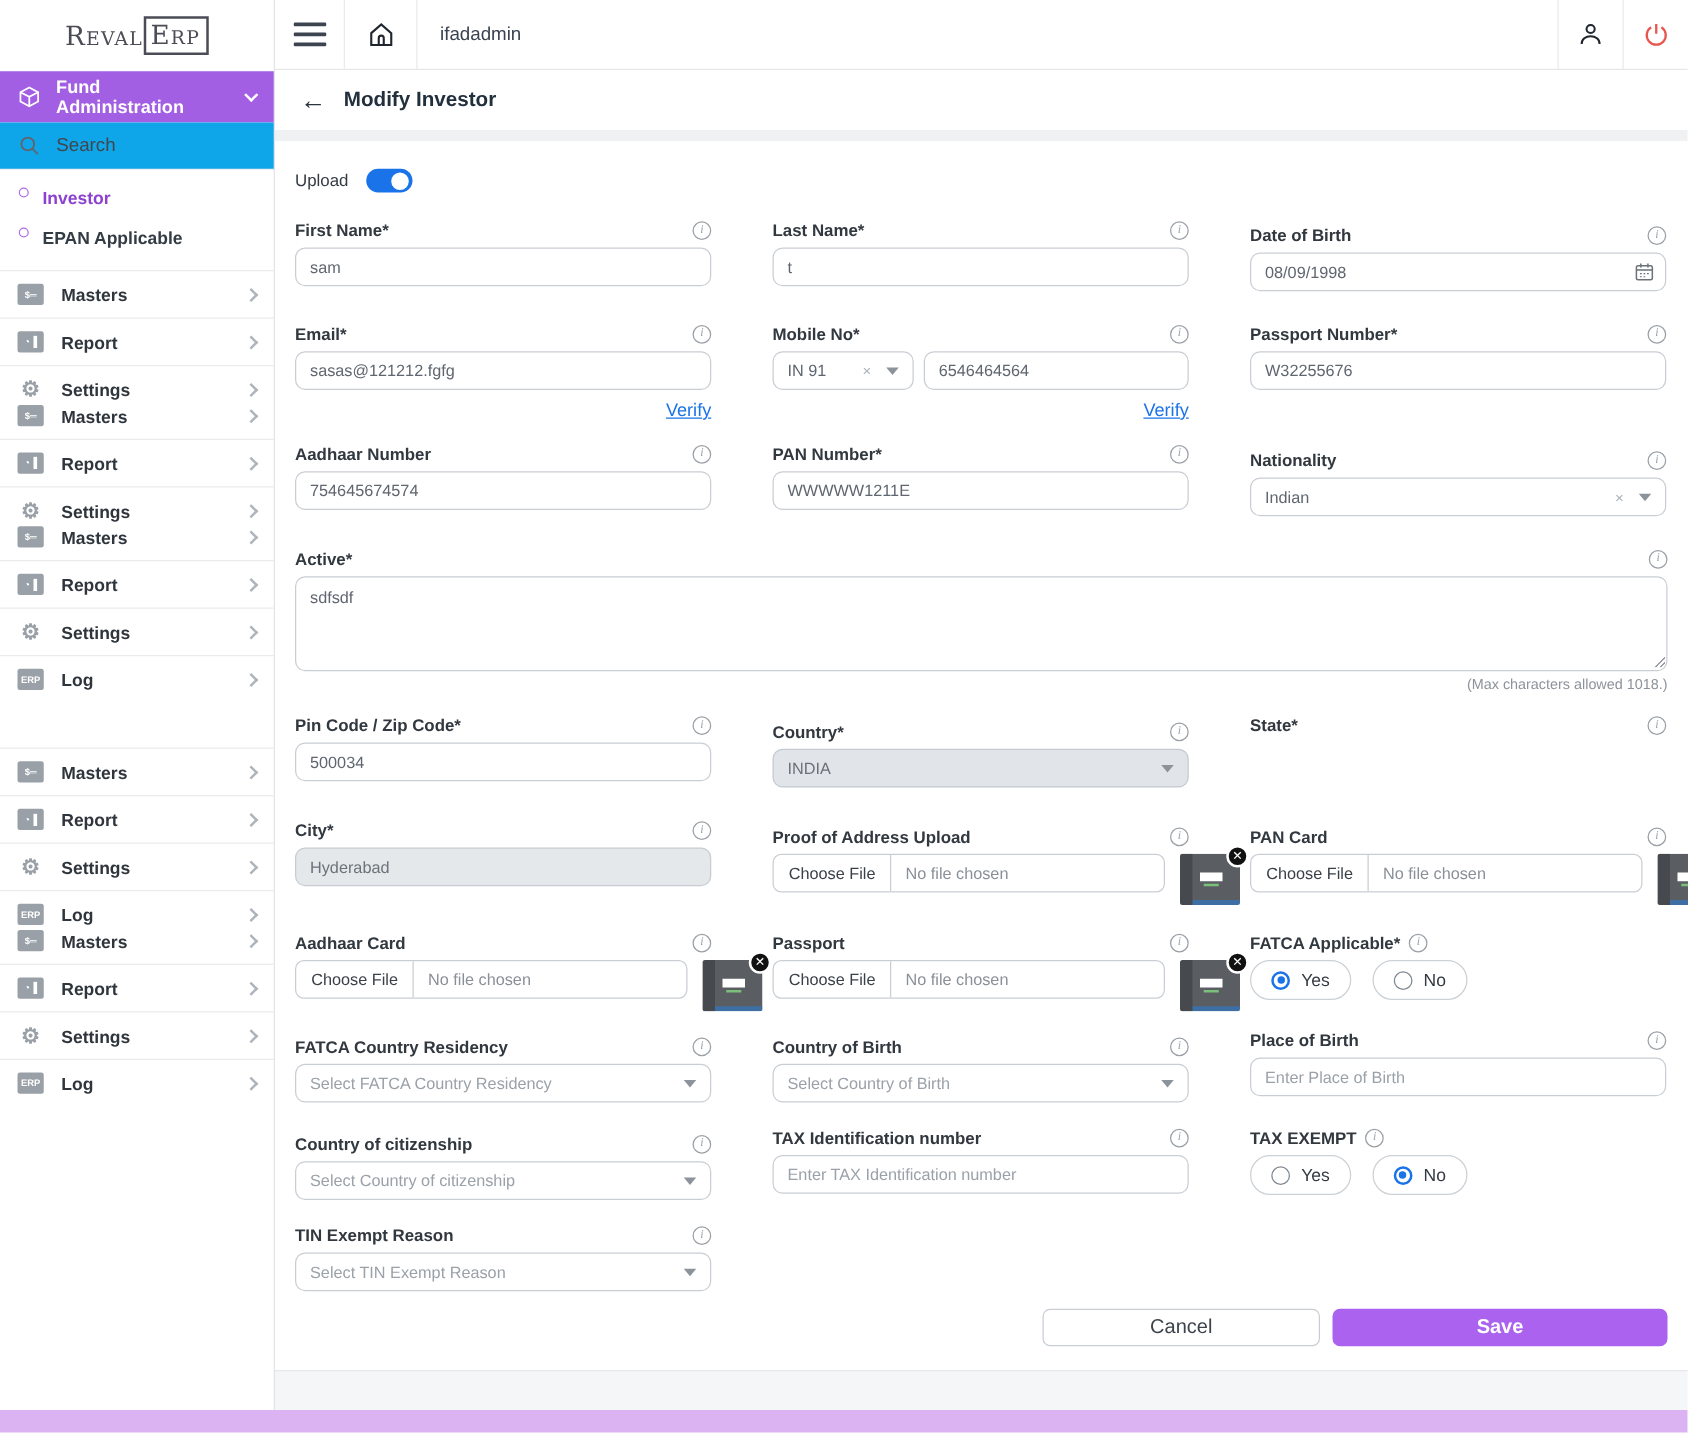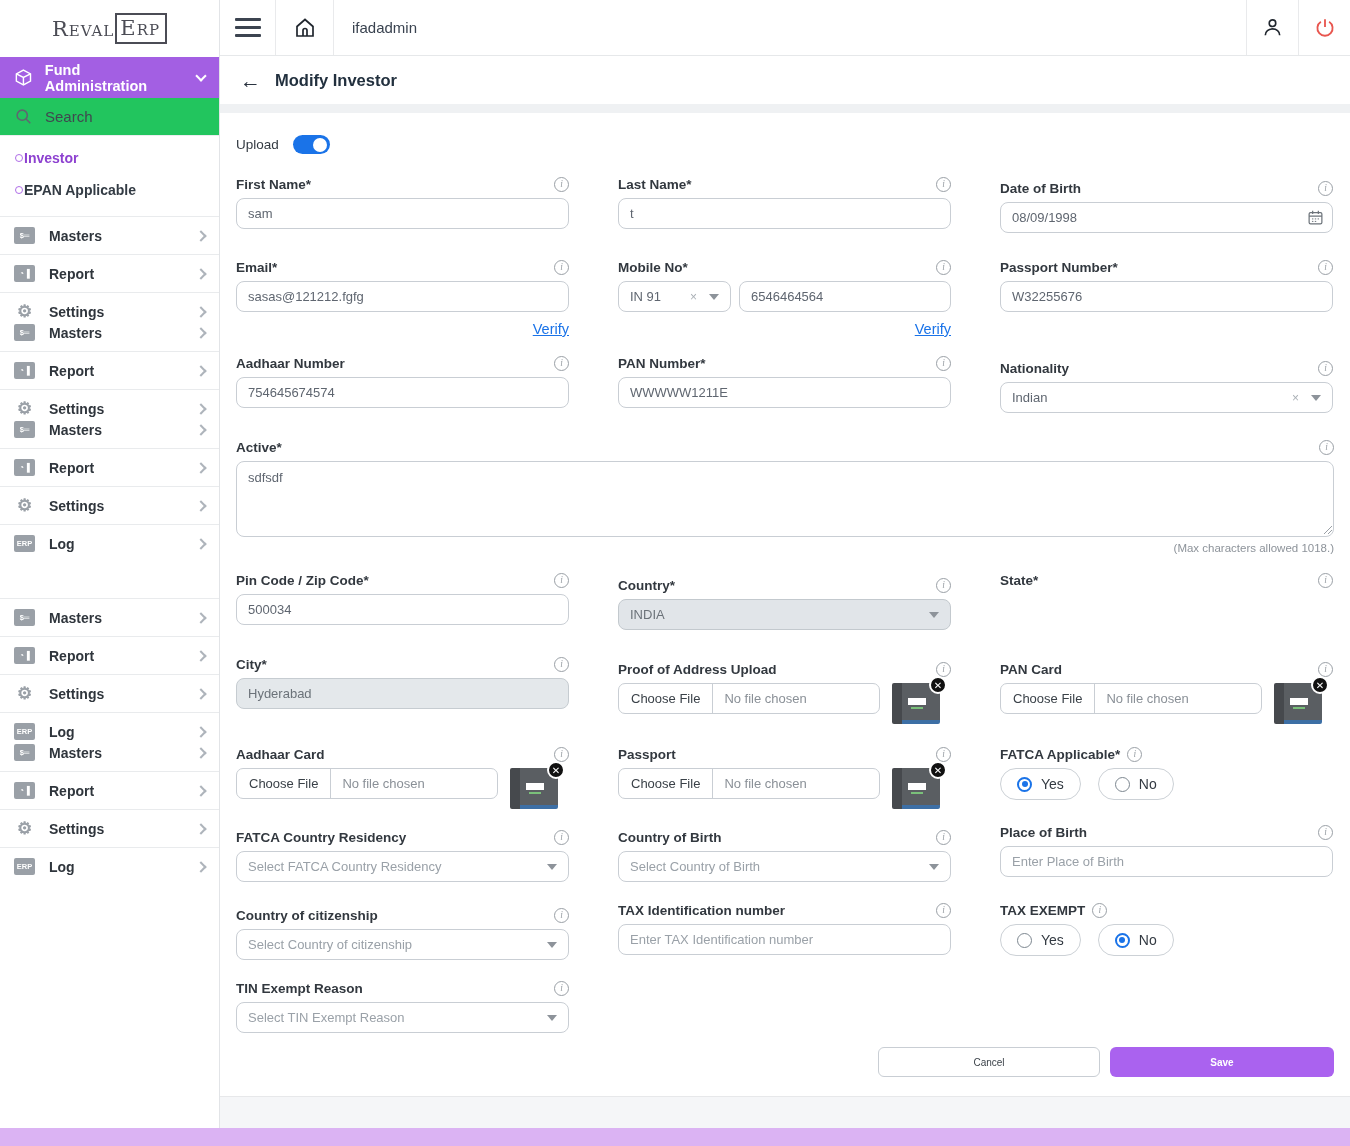--- a/index.html
+++ b/index.html
@@ -32,24 +32,24 @@
 
   
   .logo-wrap { height:57px; display:flex; align-items:center; justify-content:center; }
   .logo { font-family:"DejaVu Serif","Liberation Serif",serif; color:#4b4c55; font-size:21px;
           letter-spacing:1px; display:flex; align-items:center; }
   .logo .sc { font-variant:small-caps; }
   .logo .boxed { border:2px solid #4b4c55; padding:1px 5px 2px 3px; margin-left:1px; }
   .side-head { height:41px; display:flex; align-items:center; padding:0 14px; gap:12px;
                color:#fff; font-weight:bold; font-size:14.5px; }
   .side-head .chev { margin-left:auto; }
-  .search-row { height:38px; background:#22c55e; display:flex; align-items:center;
+  .search-row { height:38px; background:#0ea5e9; display:flex; align-items:center;
                 padding:0 15px; gap:13px; color:#40474f; font-size:15px; border-bottom:1px solid #ebedef;}
   .quick { padding:6px 0 10px 0; }
-  .quick-item { display:flex; align-items:center; gap:1px; padding:8px 15px; font-size:14px; font-weight:bold; }
+  .quick-item { display:flex; gap:11px; padding:8px 15px; font-size:14px; font-weight:bold; }
   .ring { width:8px; height:8px; border-radius:50%; border:1.5px solid #b06ee8; flex:0 0 auto; }
   .menu { }
   .menu-row { border-top:1px solid #e9ebed; padding:10px 14px; display:flex; flex-direction:column; gap:4px; }
   .menu-line { display:flex; align-items:center; gap:14px; }
   .menu-line .lbl { font-size:14px; font-weight:bold; color:#2f353c;text-align:right; }
   .menu-line .chev { margin-left:auto; }
   .menu-gap { height:36px; }
   .mini-ic { width:21px; height:17px; background:#9aa0a7; border-radius:2px; color:#fff;
              font-size:7.5px; font-weight:bold; display:flex; align-items:center; justify-content:center;
              flex:0 0 auto; letter-spacing:0; }
@@ -96,21 +96,21 @@
   .mobile-code { width:113px; flex:0 0 auto; }
   .date-wrap { position:relative; }
   .cal-ic { position:absolute; right:9px; top:7px; }
   textarea.inp { height:76px; resize:none; padding-top:8px; width:100%; display:block; }
   .ta-wrap { position:relative; }
   .ta-wrap::after { content:""; position:absolute; right:2px; bottom:3px; width:10px; height:10px;
       background:repeating-linear-gradient(135deg, transparent 0 2px, #9aa0a6 2px 3px); clip-path:polygon(100% 0,100% 100%,0 100%); }
   .max-note { text-align:right; font-size:11.5px; color:#8d939a; margin-top:5px; }
 
   .file-cell { display:flex; align-items:flex-start; gap:12px; }
-  .file-widget { display:flex; align-items:center; width:262px; height:31px; border:1px solid #c9ced4;
+  .file-widget { display:flex; align-items:center; width:314px; height:31px; border:1px solid #c9ced4;
                  border-radius:7px; overflow:hidden; background:#fff; flex:0 0 auto; }
   .file-btn { padding:0 12px; font-size:13px; color:#3a4148; height:100%; display:flex; align-items:center;
               border-right:1px solid #c9ced4; cursor:pointer; white-space:nowrap; }
   .file-status { padding:0 11px; font-size:13px; color:#8a9097; white-space:nowrap; }
   .thumb { position:relative; width:48px; height:41px; background:#5a5e62; border-radius:2px; flex:0 0 auto;
            background-image:linear-gradient(#46494d 0 0), linear-gradient(#fff 0 0), linear-gradient(#7ac07a 0 0), linear-gradient(#3d6fa5 0 0);
            background-repeat:no-repeat;
            background-size:10px 100%, 18px 7px, 12px 2px, 100% 4px;
            background-position:0 0, 16px 15px, 19px 24px, 0 bottom; }
   .thumb .x-badge { position:absolute; top:-7px; right:-7px; width:18px; height:18px; border-radius:50%;
@@ -119,24 +119,24 @@
 
   .radio-group { display:flex; gap:17px; }
   .radio-pill { display:flex; align-items:center; gap:9px; border:1px solid #ccd1d6; border-radius:17px;
                 height:32px; padding:0 16px; cursor:pointer; font-size:14px; color:#333a42; }
   .rdot { width:15px; height:15px; border-radius:50%; border:1.5px solid #7d8790; position:relative; flex:0 0 auto; }
   .rdot.on { border:2px solid #1a73e8; }
   .rdot.on::after { content:""; position:absolute; left:2.5px; top:2.5px; width:6px; height:6px;
                     border-radius:50%; background:#1a73e8; }
 
   .btn-row { display:flex; justify-content:flex-end; gap:10px; margin-top:8px; }
-  .btn { height:30px; border-radius:6px; font-size:10px; display:flex; align-items:center;
+  .btn { height:30px; border-radius:6px; font-size:16px; display:flex; align-items:center;
          justify-content:center; cursor:pointer; font-family:"Liberation Sans",sans-serif; }
   .btn.cancel { width:222px; background:#fff; border:1px solid #c9ced4; color:#3c434a; }
-  .btn.save { width:224px; border:none; color:#fff; font-weight:bold; }
+  .btn.save { width:268px; border:none; color:#fff; font-weight:bold; }
 
   svg { display:block; }
 </style>
 </head>
 <body>
 
 <div class="sidebar">
   <div class="logo-wrap">
     <div class="logo">
       <span class="sc">Reval</span>

